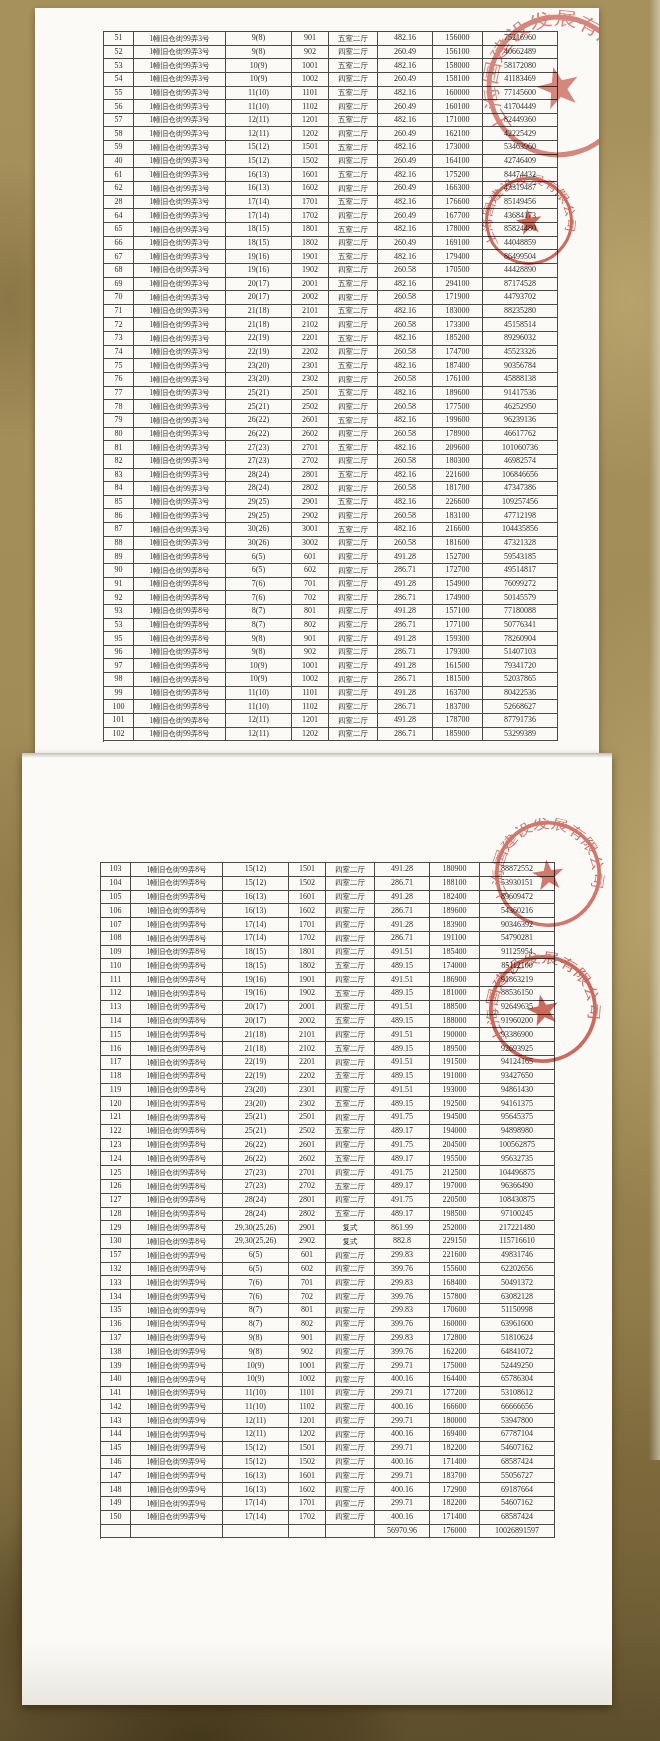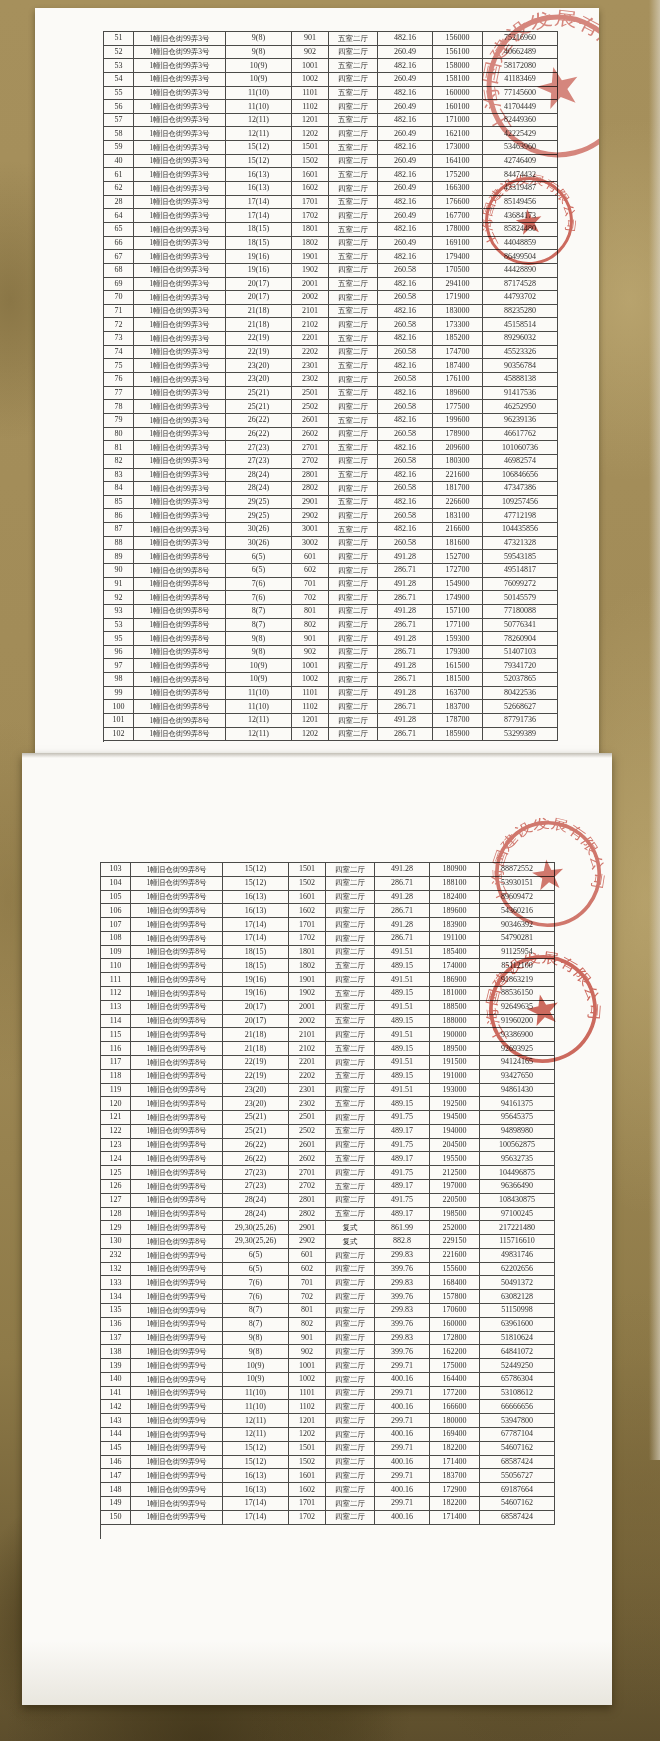--- a/index.html
+++ b/index.html
@@ -897,21 +897,21 @@
         <div class="t-cell c0">130</div>
         <div class="t-cell c1">1幢旧仓街99弄8号</div>
         <div class="t-cell c2">29,30(25,26)</div>
         <div class="t-cell c3">2902</div>
         <div class="t-cell c4">复式</div>
         <div class="t-cell c5">882.8</div>
         <div class="t-cell c6">229150</div>
         <div class="t-cell c7">115716610</div>
       </div>
       <div class="t-row">
-        <div class="t-cell c0">232</div>
+        <div class="t-cell c0">157</div>
         <div class="t-cell c1">1幢旧仓街99弄9号</div>
         <div class="t-cell c2">6(5)</div>
         <div class="t-cell c3">601</div>
         <div class="t-cell c4">四室二厅</div>
         <div class="t-cell c5">299.83</div>
         <div class="t-cell c6">221600</div>
         <div class="t-cell c7">49831746</div>
       </div>
       <div class="t-row">
         <div class="t-cell c0">132</div>
@@ -1095,20 +1095,30 @@
       </div>
       <div class="t-row">
         <div class="t-cell c0">150</div>
         <div class="t-cell c1">1幢旧仓街99弄9号</div>
         <div class="t-cell c2">17(14)</div>
         <div class="t-cell c3">1702</div>
         <div class="t-cell c4">四室二厅</div>
         <div class="t-cell c5">400.16</div>
         <div class="t-cell c6">171400</div>
         <div class="t-cell c7">68587424</div>
+      </div>
+      <div class="t-row">
+        <div class="t-cell c0"></div>
+        <div class="t-cell c1"></div>
+        <div class="t-cell c2"></div>
+        <div class="t-cell c3"></div>
+        <div class="t-cell c4"></div>
+        <div class="t-cell c5">56970.96</div>
+        <div class="t-cell c6">176000</div>
+        <div class="t-cell c7">10026891597</div>
       </div>
     </div>
 
   <div class="stamp stamp-3">
     <svg viewBox="0 0 140 140" aria-hidden="true">
       <defs>
           <path id="arcC" d="M 26.7,95 A 50,50 0 1 1 113.3,95" fill="none"></path>
         </defs>
       <circle cx="70" cy="70" r="56" fill="none" stroke="#c03a2c" stroke-width="4"></circle>
       <polygon fill="#c03a2c" points="70,54 74.2,66.2 87.1,66.4 76.8,74.2 80.6,86.6 70,79.2 59.4,86.6 63.2,74.2 52.9,66.4 65.8,66.2"></polygon>

